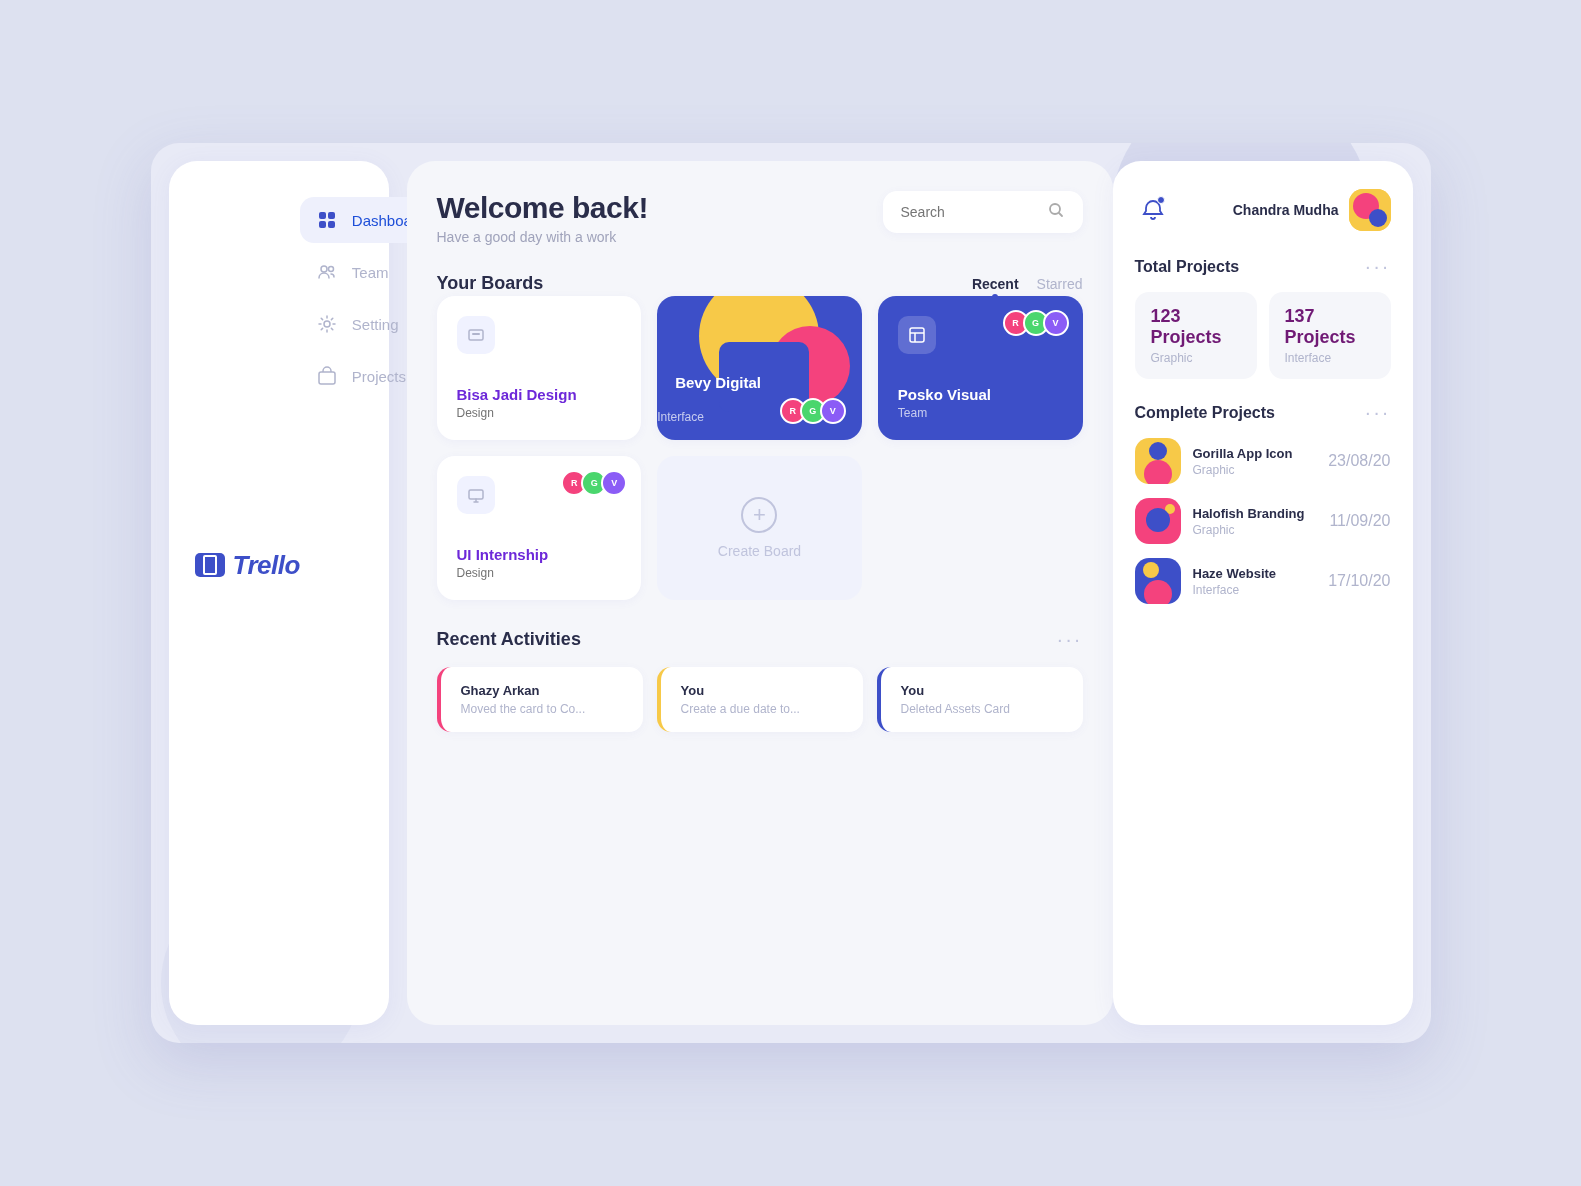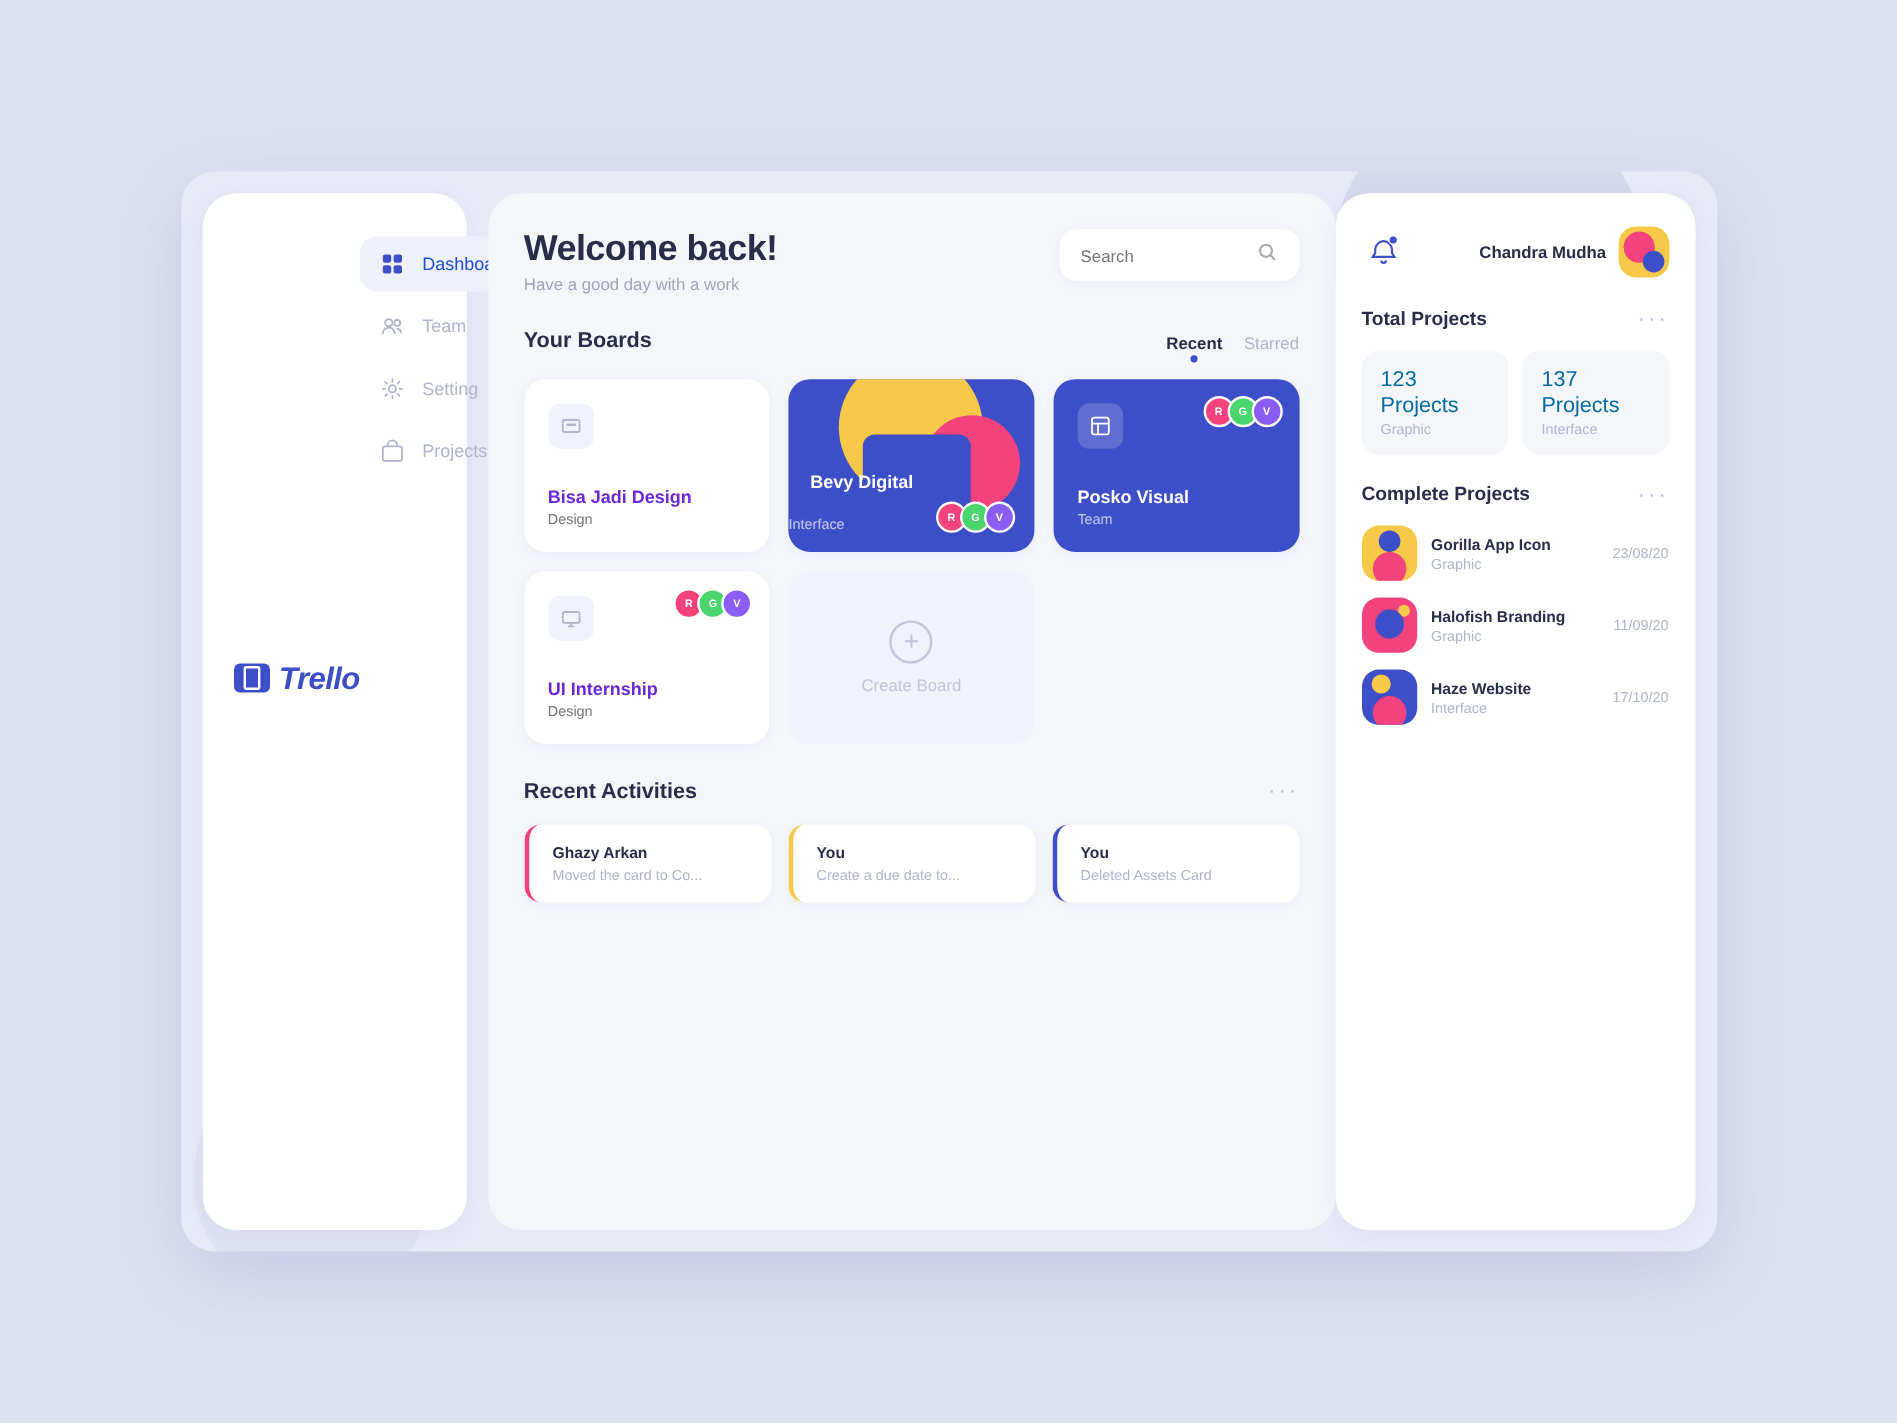--- a/index.html
+++ b/index.html
@@ -167,23 +167,23 @@
       width: 100%;
     }
     .search-icon-el {
       color: #aaa;
       font-size: 16px;
     }
 
     
     .section-header {
       display: flex;
-      align-items: flex-end;
+      align-items: center;
       justify-content: space-between;
-      margin-bottom: 22px;
+      margin-bottom: 2px;
     }
     .section-title {
       font-size: 18px;
       font-weight: 700;
       color: #2a2d4a;
     }
     .tabs {
       display: flex;
       gap: 18px;
       align-items: center;
@@ -543,22 +543,22 @@
       gap: 12px;
       margin-bottom: 22px;
     }
     .sub-card {
       background: #f5f6fa;
       border-radius: 14px;
       padding: 14px 16px;
     }
     .sub-card-count {
       font-size: 18px;
-      font-weight: 400;
-      color: #0369a1;
+      font-weight: 700;
+      color: #701a75;
       margin-bottom: 3px;
     }
     .sub-card-label {
       font-size: 12px;
       color: #b0b4cc;
     }
 
     
     .complete-header {
       display: flex;
@@ -659,21 +659,21 @@
       font-size: 13px;
       font-weight: 700;
       color: #2a2d4a;
       margin-bottom: 2px;
     }
     .complete-type {
       font-size: 12px;
       color: #b0b4cc;
     }
     .complete-date {
-      font-size: 12px;
+      font-size: 16px;
       color: #b0b4cc;
     }
 
     .purple-bg-card {
       background: #3d4fc8;
     }
   </style>
 </head>
 <body>
 

